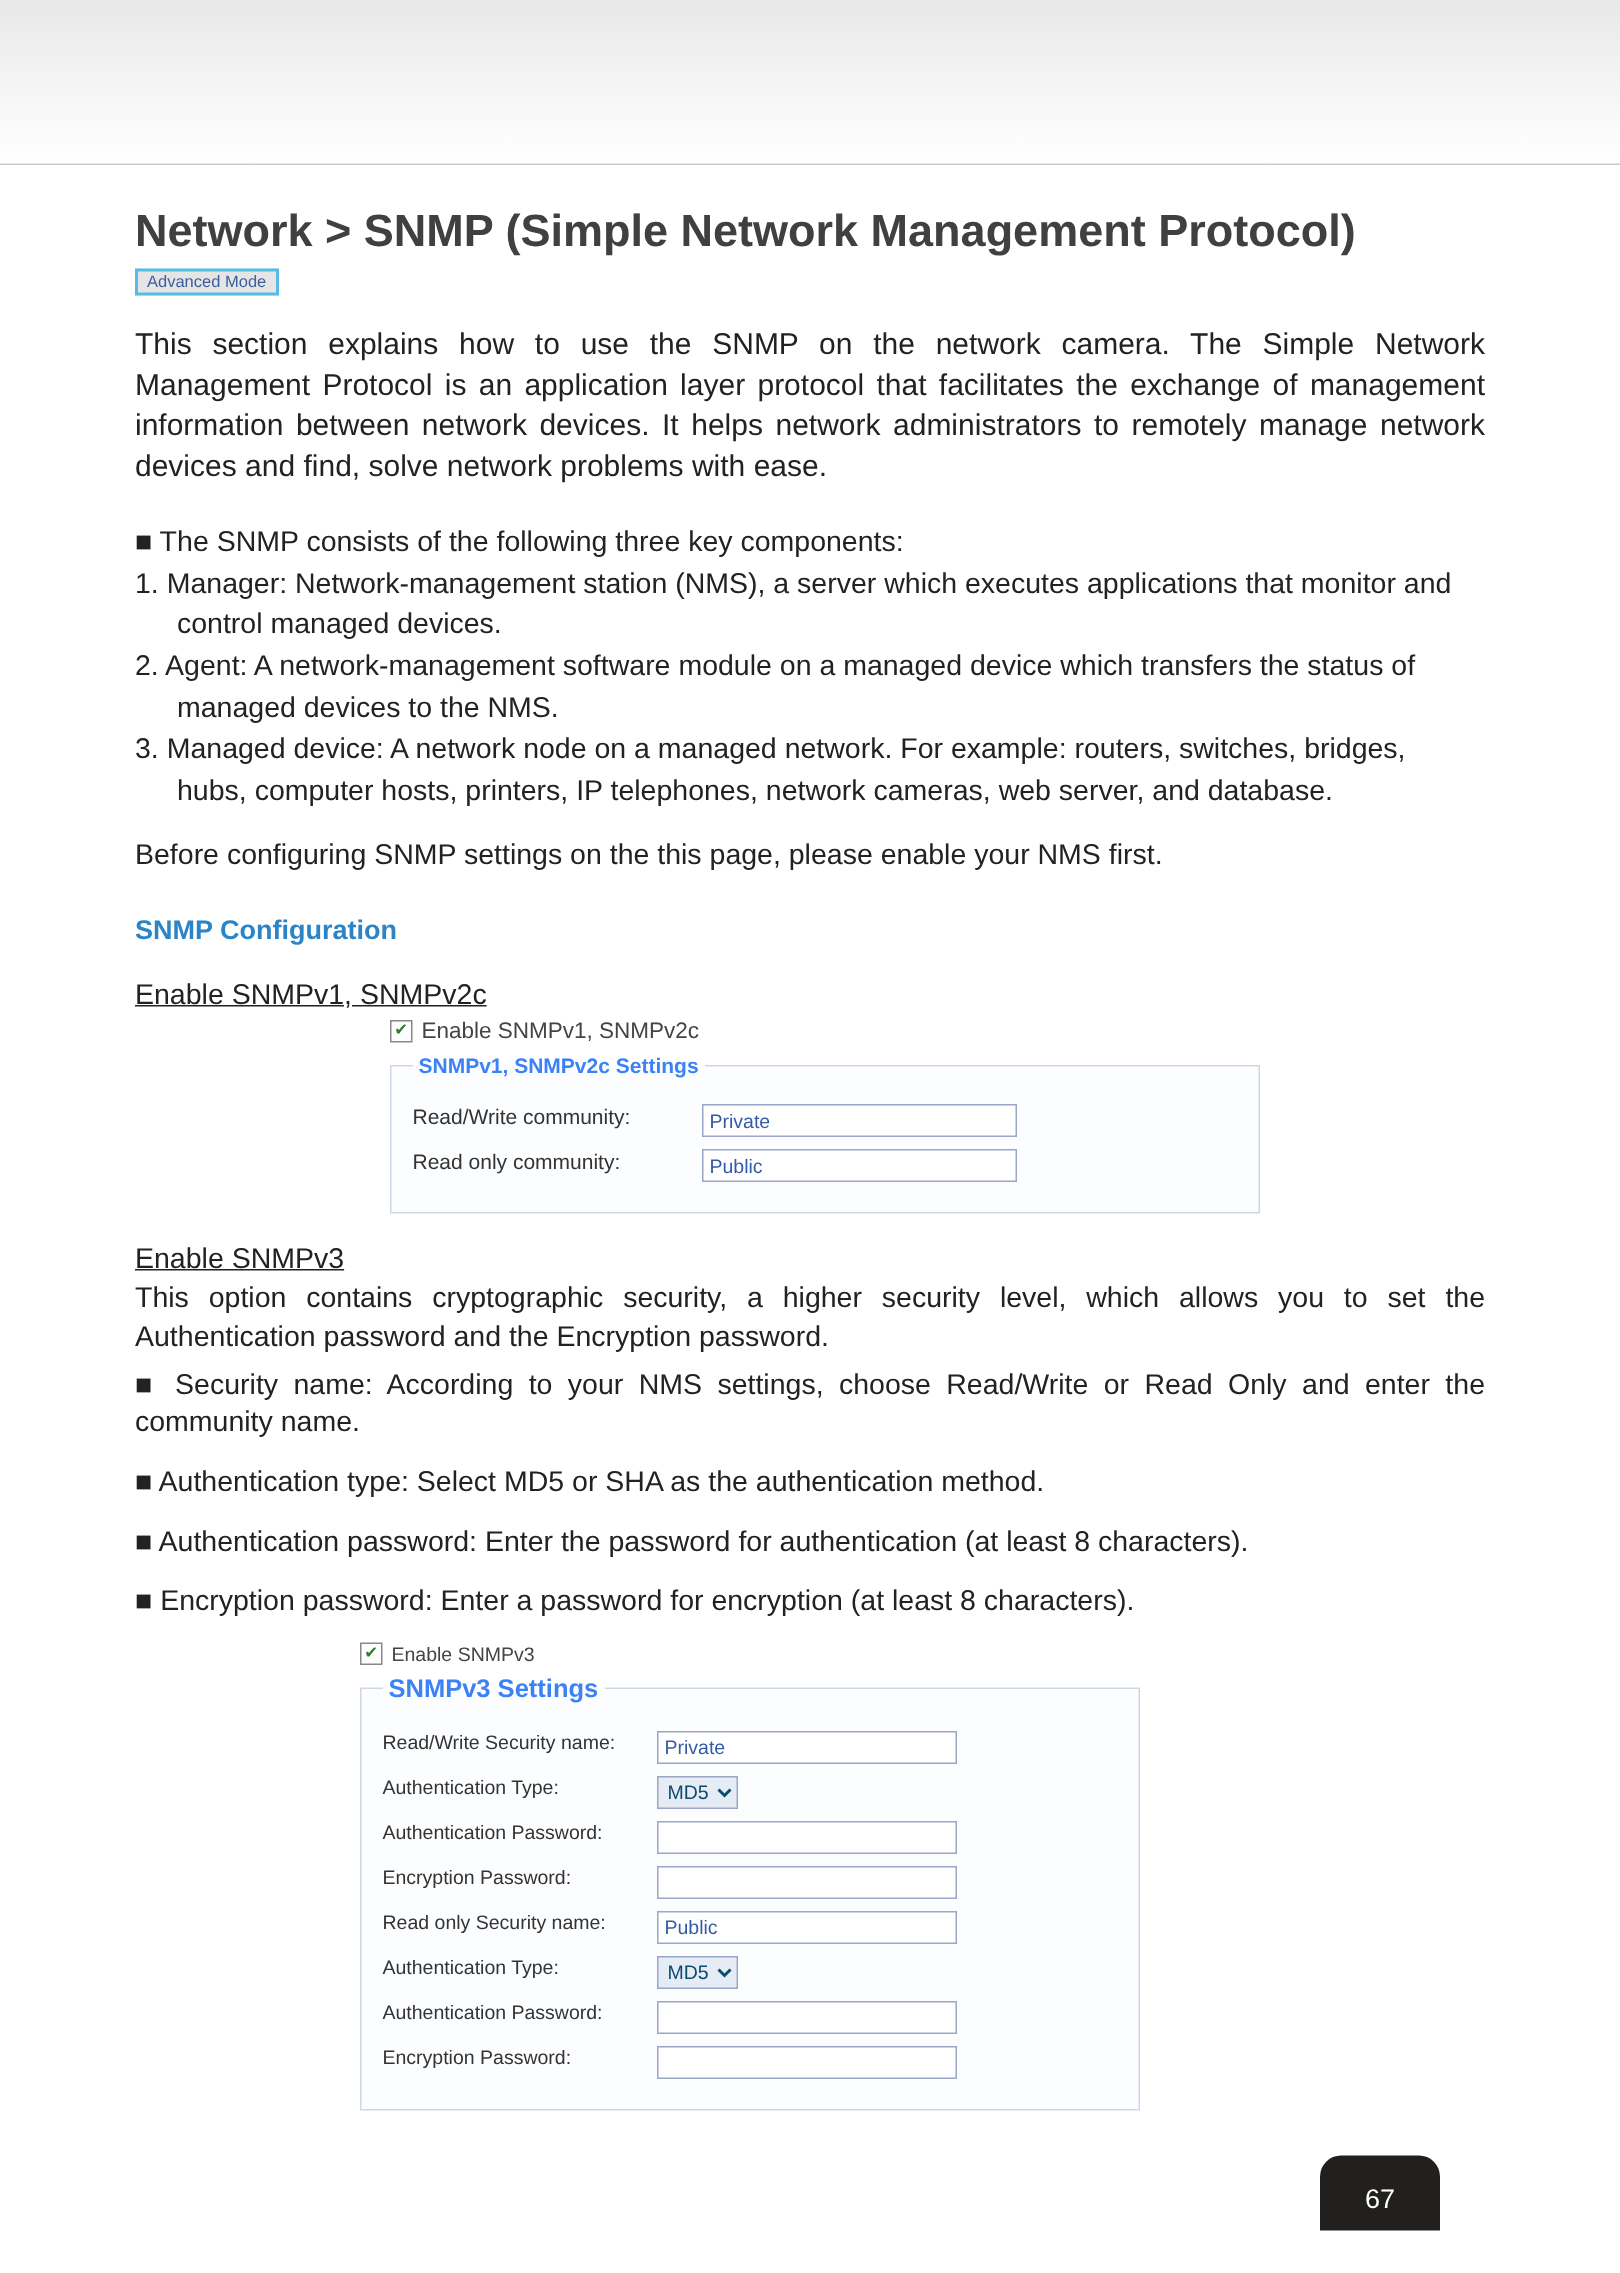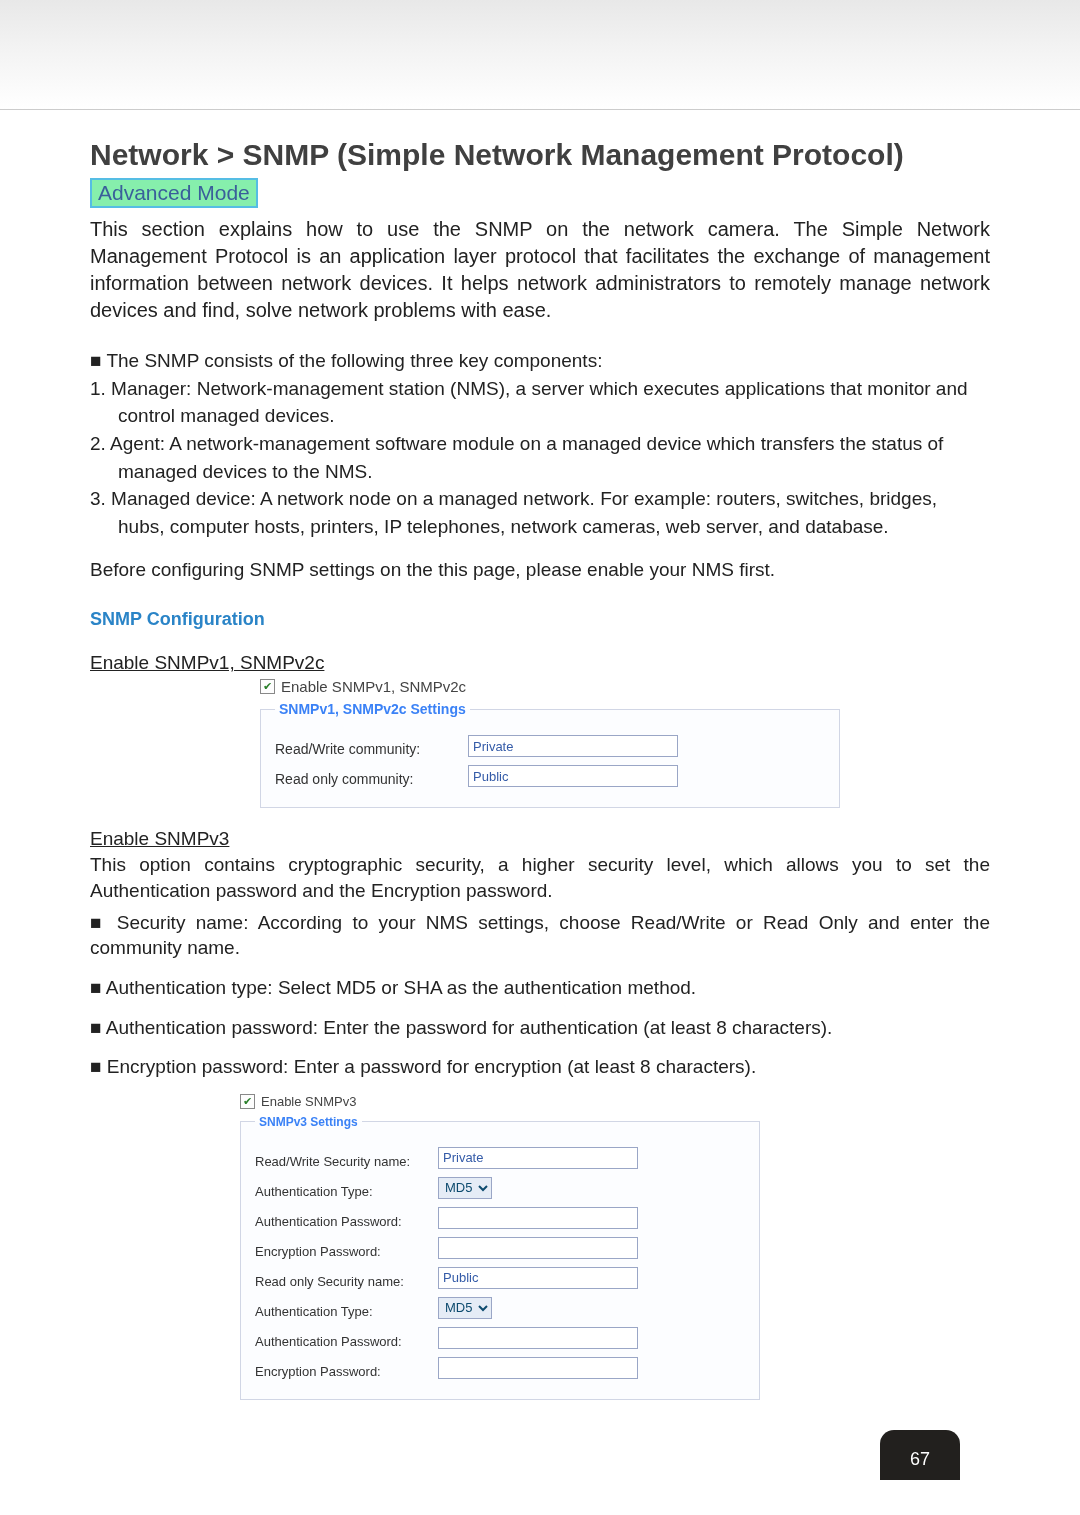--- a/index.html
+++ b/index.html
@@ -21,25 +21,25 @@
   }
   h1.page-title {
     color: #404040;
     font-size: 30px;
     font-weight: bold;
     margin-bottom: 6px;
   }
   .mode-badge {
     display: inline-block;
     border: 2px solid #55bde4;
-    background: #86efac;
+    background: #e5e5e5;
     color: #3a5f9a;
-    font-size: 21px;
+    font-size: 11px;
     padding: 1px 6px;
-    margin-bottom: 8px;
+    margin-bottom: 20px;
   }
   .intro {
     font-size: 20px;
     line-height: 1.35;
     text-align: justify;
     margin-bottom: 24px;
   }
   .list-block {
     font-size: 19px;
     line-height: 1.35;
@@ -95,21 +95,21 @@
     width: 580px;
   }
   fieldset.panel legend {
     color: #3b82f6;
     font-weight: bold;
     font-size: 14px;
     padding: 0 4px;
   }
   .field-row {
     display: flex;
-    align-items: flex-end;
+    align-items: flex-start;
     margin: 8px 0;
     gap: 8px;
   }
   .field-row label {
     width: 185px;
     font-size: 14px;
     color: #333;
   }
   .field-row input[type="text"],
   .field-row input[type="password"] {
@@ -131,21 +131,21 @@
 
   
   .panel-wrap.small {
     margin-left: 150px;
     font-size: 14px;
   }
   .panel-wrap.small fieldset.panel { width: 520px; }
   .panel-wrap.small .field-row label { width: 175px; font-size: 13px; }
   .panel-wrap.small .field-row input[type="text"],
   .panel-wrap.small .field-row input[type="password"] { width: 200px; }
-  .panel-wrap.small legend { font-size: 12px; }
+  .panel-wrap.small legend { font-size: 17px; }
   .panel-wrap.small .chk-row { font-size: 13px; }
 
   .page-tab {
     position: absolute;
     right: 120px;
     bottom: -10px;
     background: #22201e;
     color: #fff;
     width: 80px;
     height: 60px;

